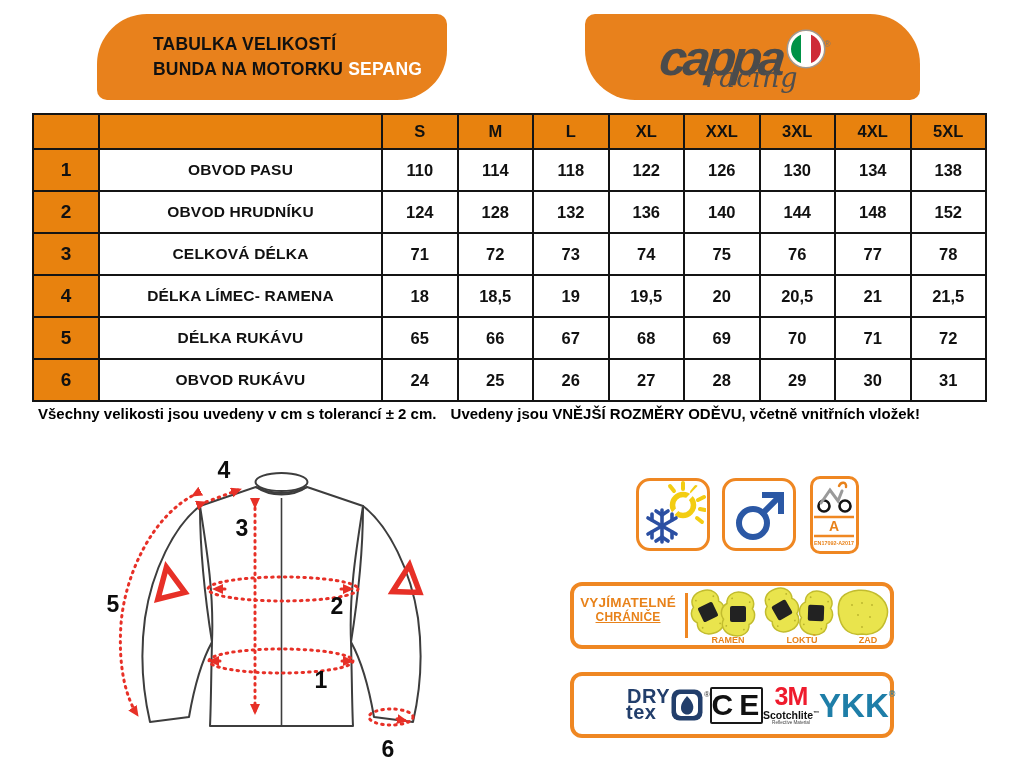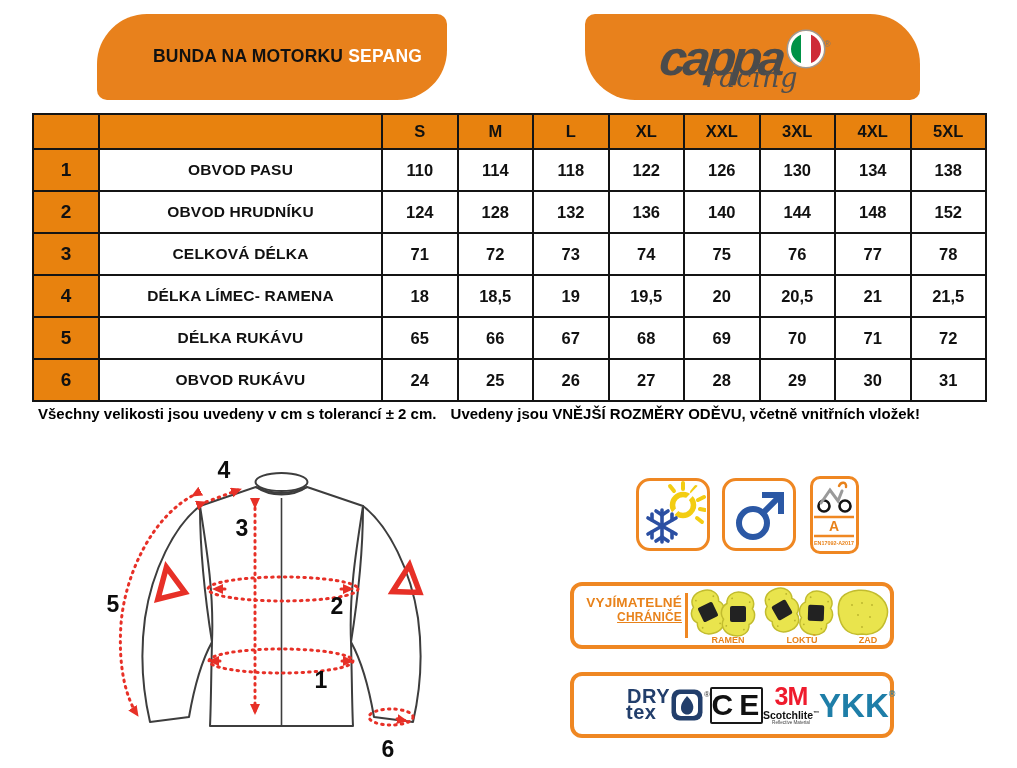--- a/index.html
+++ b/index.html
@@ -40,21 +40,21 @@
 
   
   .badge{border:3.5px solid #EF8722;border-radius:14px;background:#fff;box-sizing:border-box;}
   #badge-season{left:636px;top:478px;width:74px;height:73px;}
   #badge-male{left:722px;top:478px;width:74px;height:73px;display:flex;align-items:center;justify-content:center;}
   #badge-cert{left:810px;top:476px;width:49px;height:78px;border-radius:10px;}
 
   
   .panel{border:4px solid #EF8722;border-radius:12px;background:#fff;box-sizing:border-box;}
   #protectors{left:570px;top:582px;width:324px;height:67px;}
-  .prot-title{position:absolute;left:0;top:10px;width:108px;text-align:right;color:#E8821A;
+  .prot-title{position:absolute;left:0;top:10px;width:108px;text-align:center;color:#E8821A;
     font-weight:800;line-height:1.08;}
   .prot-title .t1{font-size:13.5px;letter-spacing:.2px;}
   .prot-title .t2{font-size:12px;letter-spacing:.2px;text-decoration:underline;}
   .prot-div{position:absolute;left:111px;top:7px;width:3px;height:45px;background:#EF8722;}
 
   #logos{left:570px;top:672px;width:324px;height:66px;display:flex;align-items:center;
     justify-content:space-between;padding:0 13px;}
   .drytex{display:flex;align-items:flex-start;color:#223E6B;margin-left:40px;}
   .drytex .txt{font-size:20px;font-weight:900;line-height:.82;letter-spacing:.5px;}
   .drytex .txt .l2{margin-left:-1px;}
@@ -73,20 +73,21 @@
   
   #diagram{left:100px;top:456px;width:345px;height:308px;}
   text.dnum{font-size:23px;font-weight:bold;fill:#0c0c0c;font-family:"Liberation Sans",sans-serif;}
   text.plabel{font-size:9px;font-weight:800;fill:#E8821A;font-family:"Liberation Sans",sans-serif;}
   .badge-cert-text{font-family:"Liberation Sans",sans-serif;fill:#E8821A;font-weight:bold;}
 </style>
 </head>
 <body>
 
 <div id="banner-left" class="abs banner">
+  <div class="ln">TABULKA VELIKOSTÍ</div>
   <div class="ln">
     <span>BUNDA NA MOTORKU</span>
     <span class="hl">SEPANG</span>
   </div>
 </div>
 
 <div id="banner-right" class="abs banner">
   <div class="cappa-logo">
     <span class="cappa-word">cappa</span><span class="flag"></span><span class="reg-sm">®</span>
     <span class="racing-word">racing</span>

